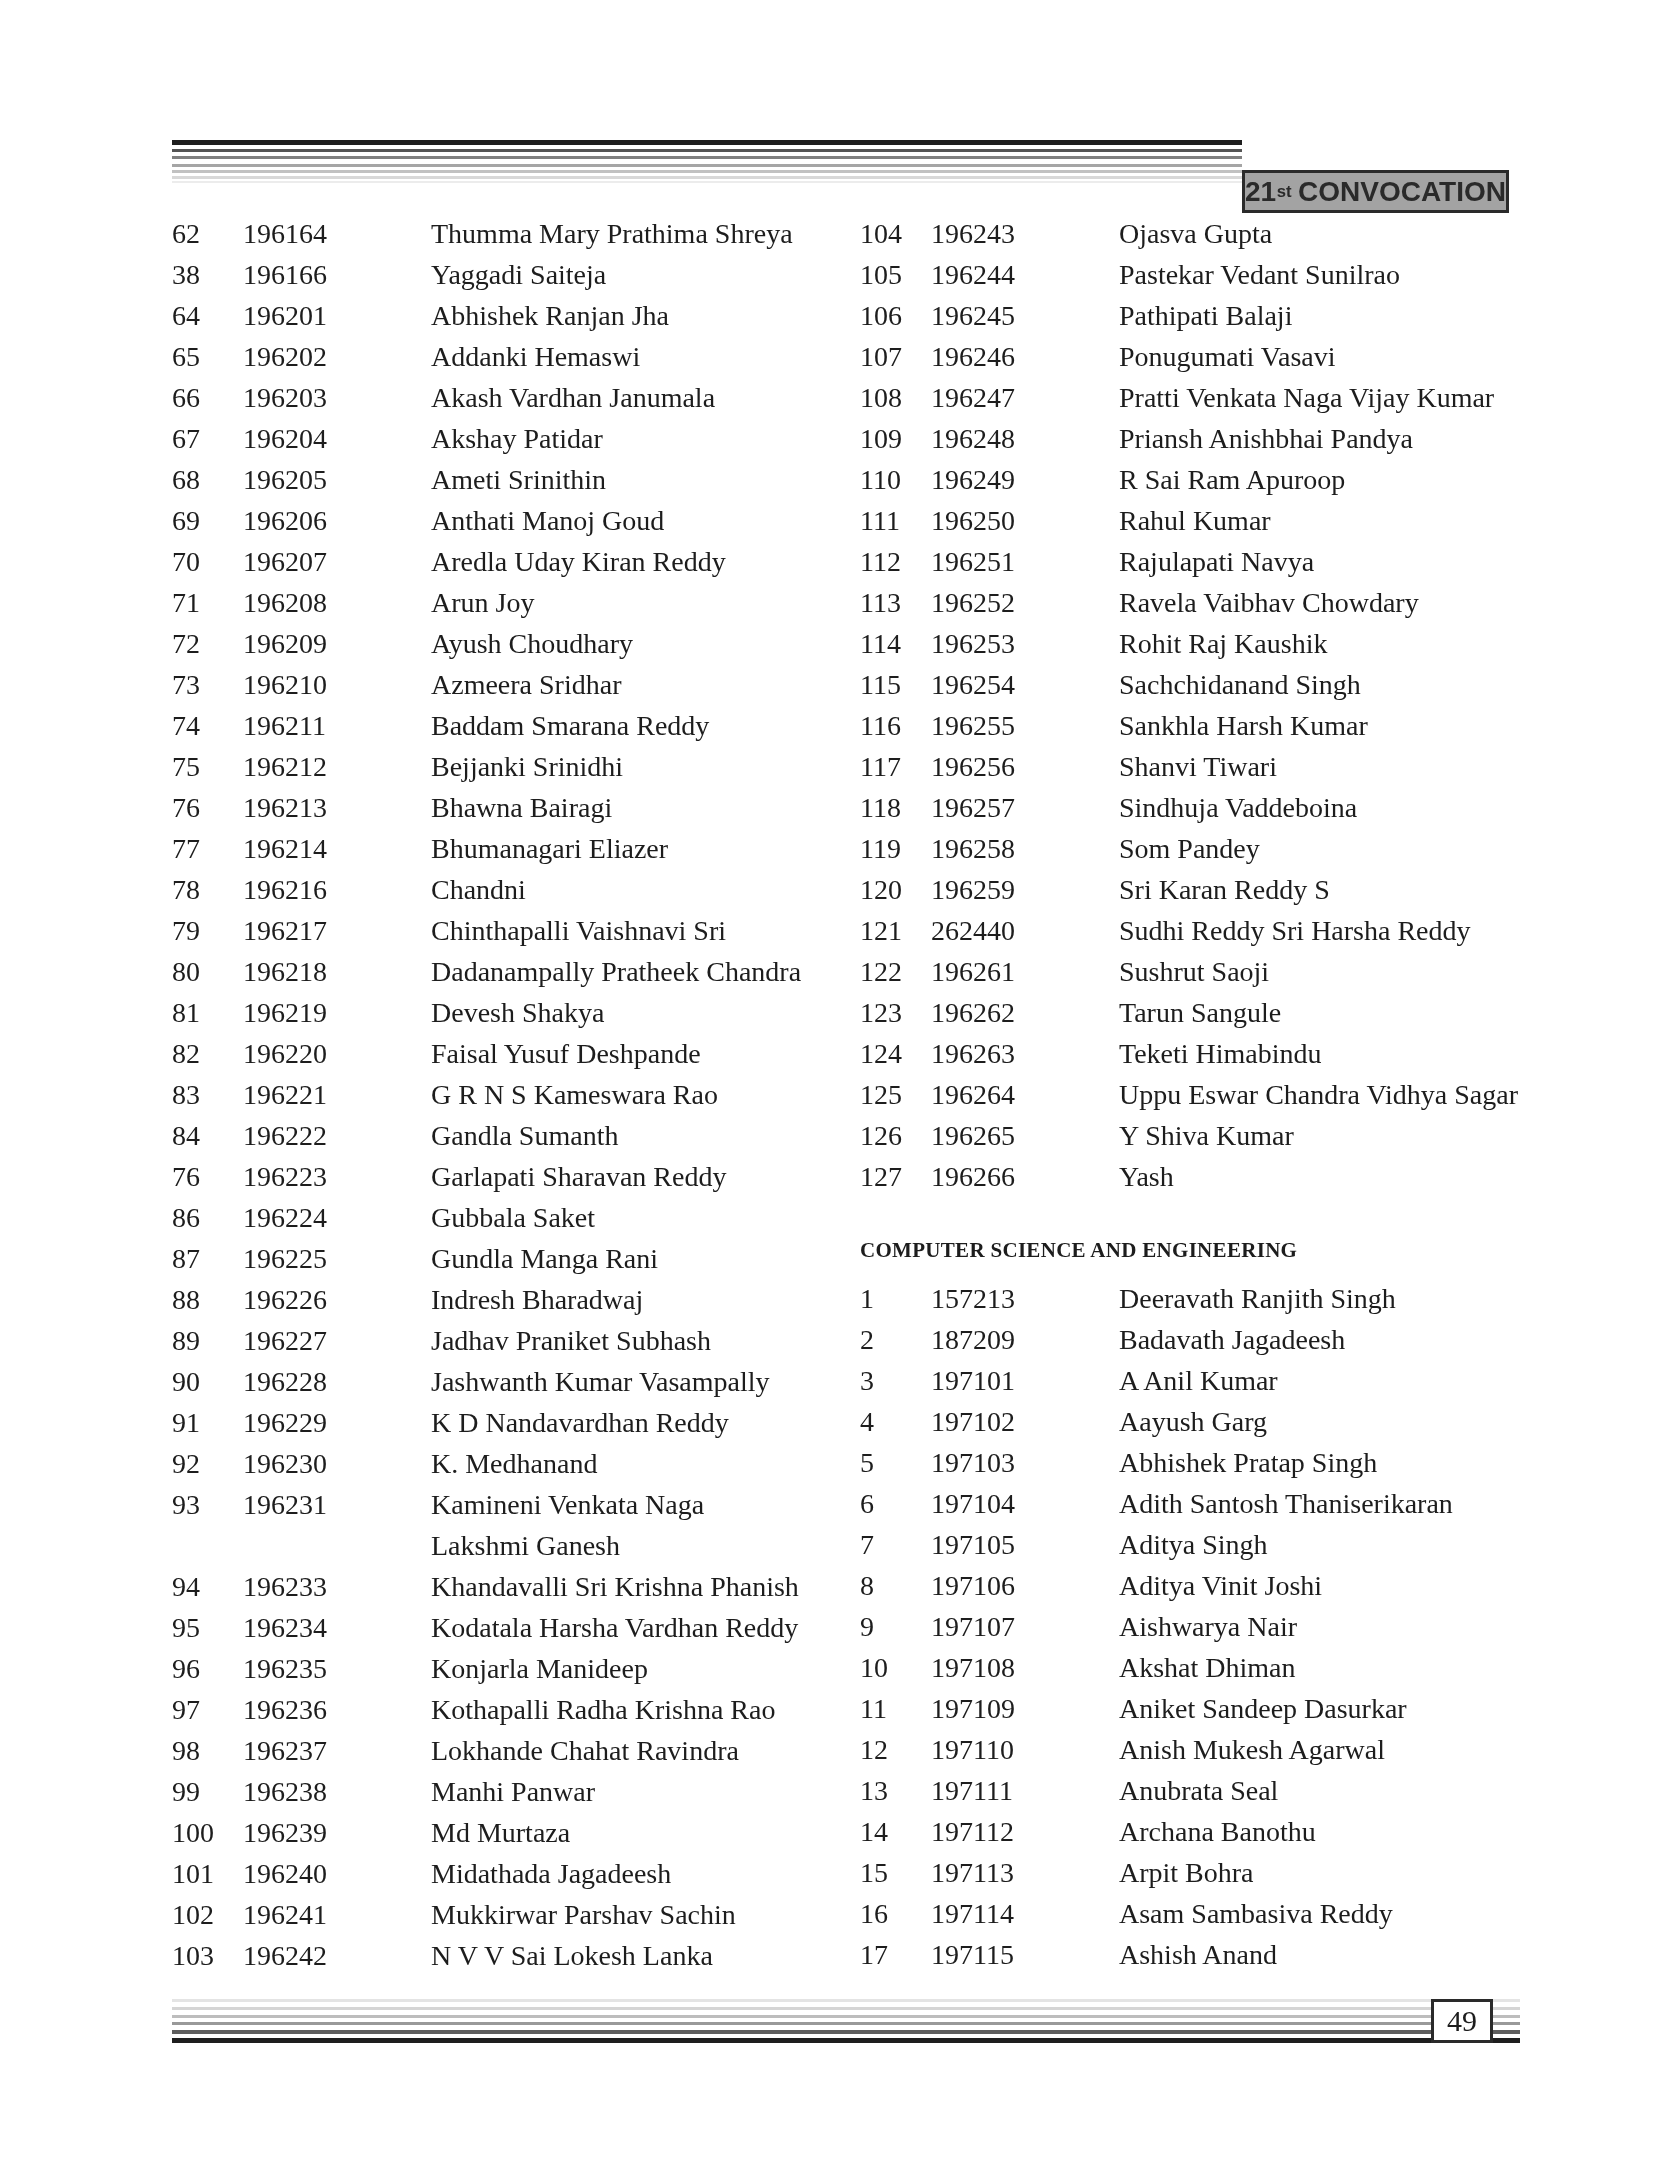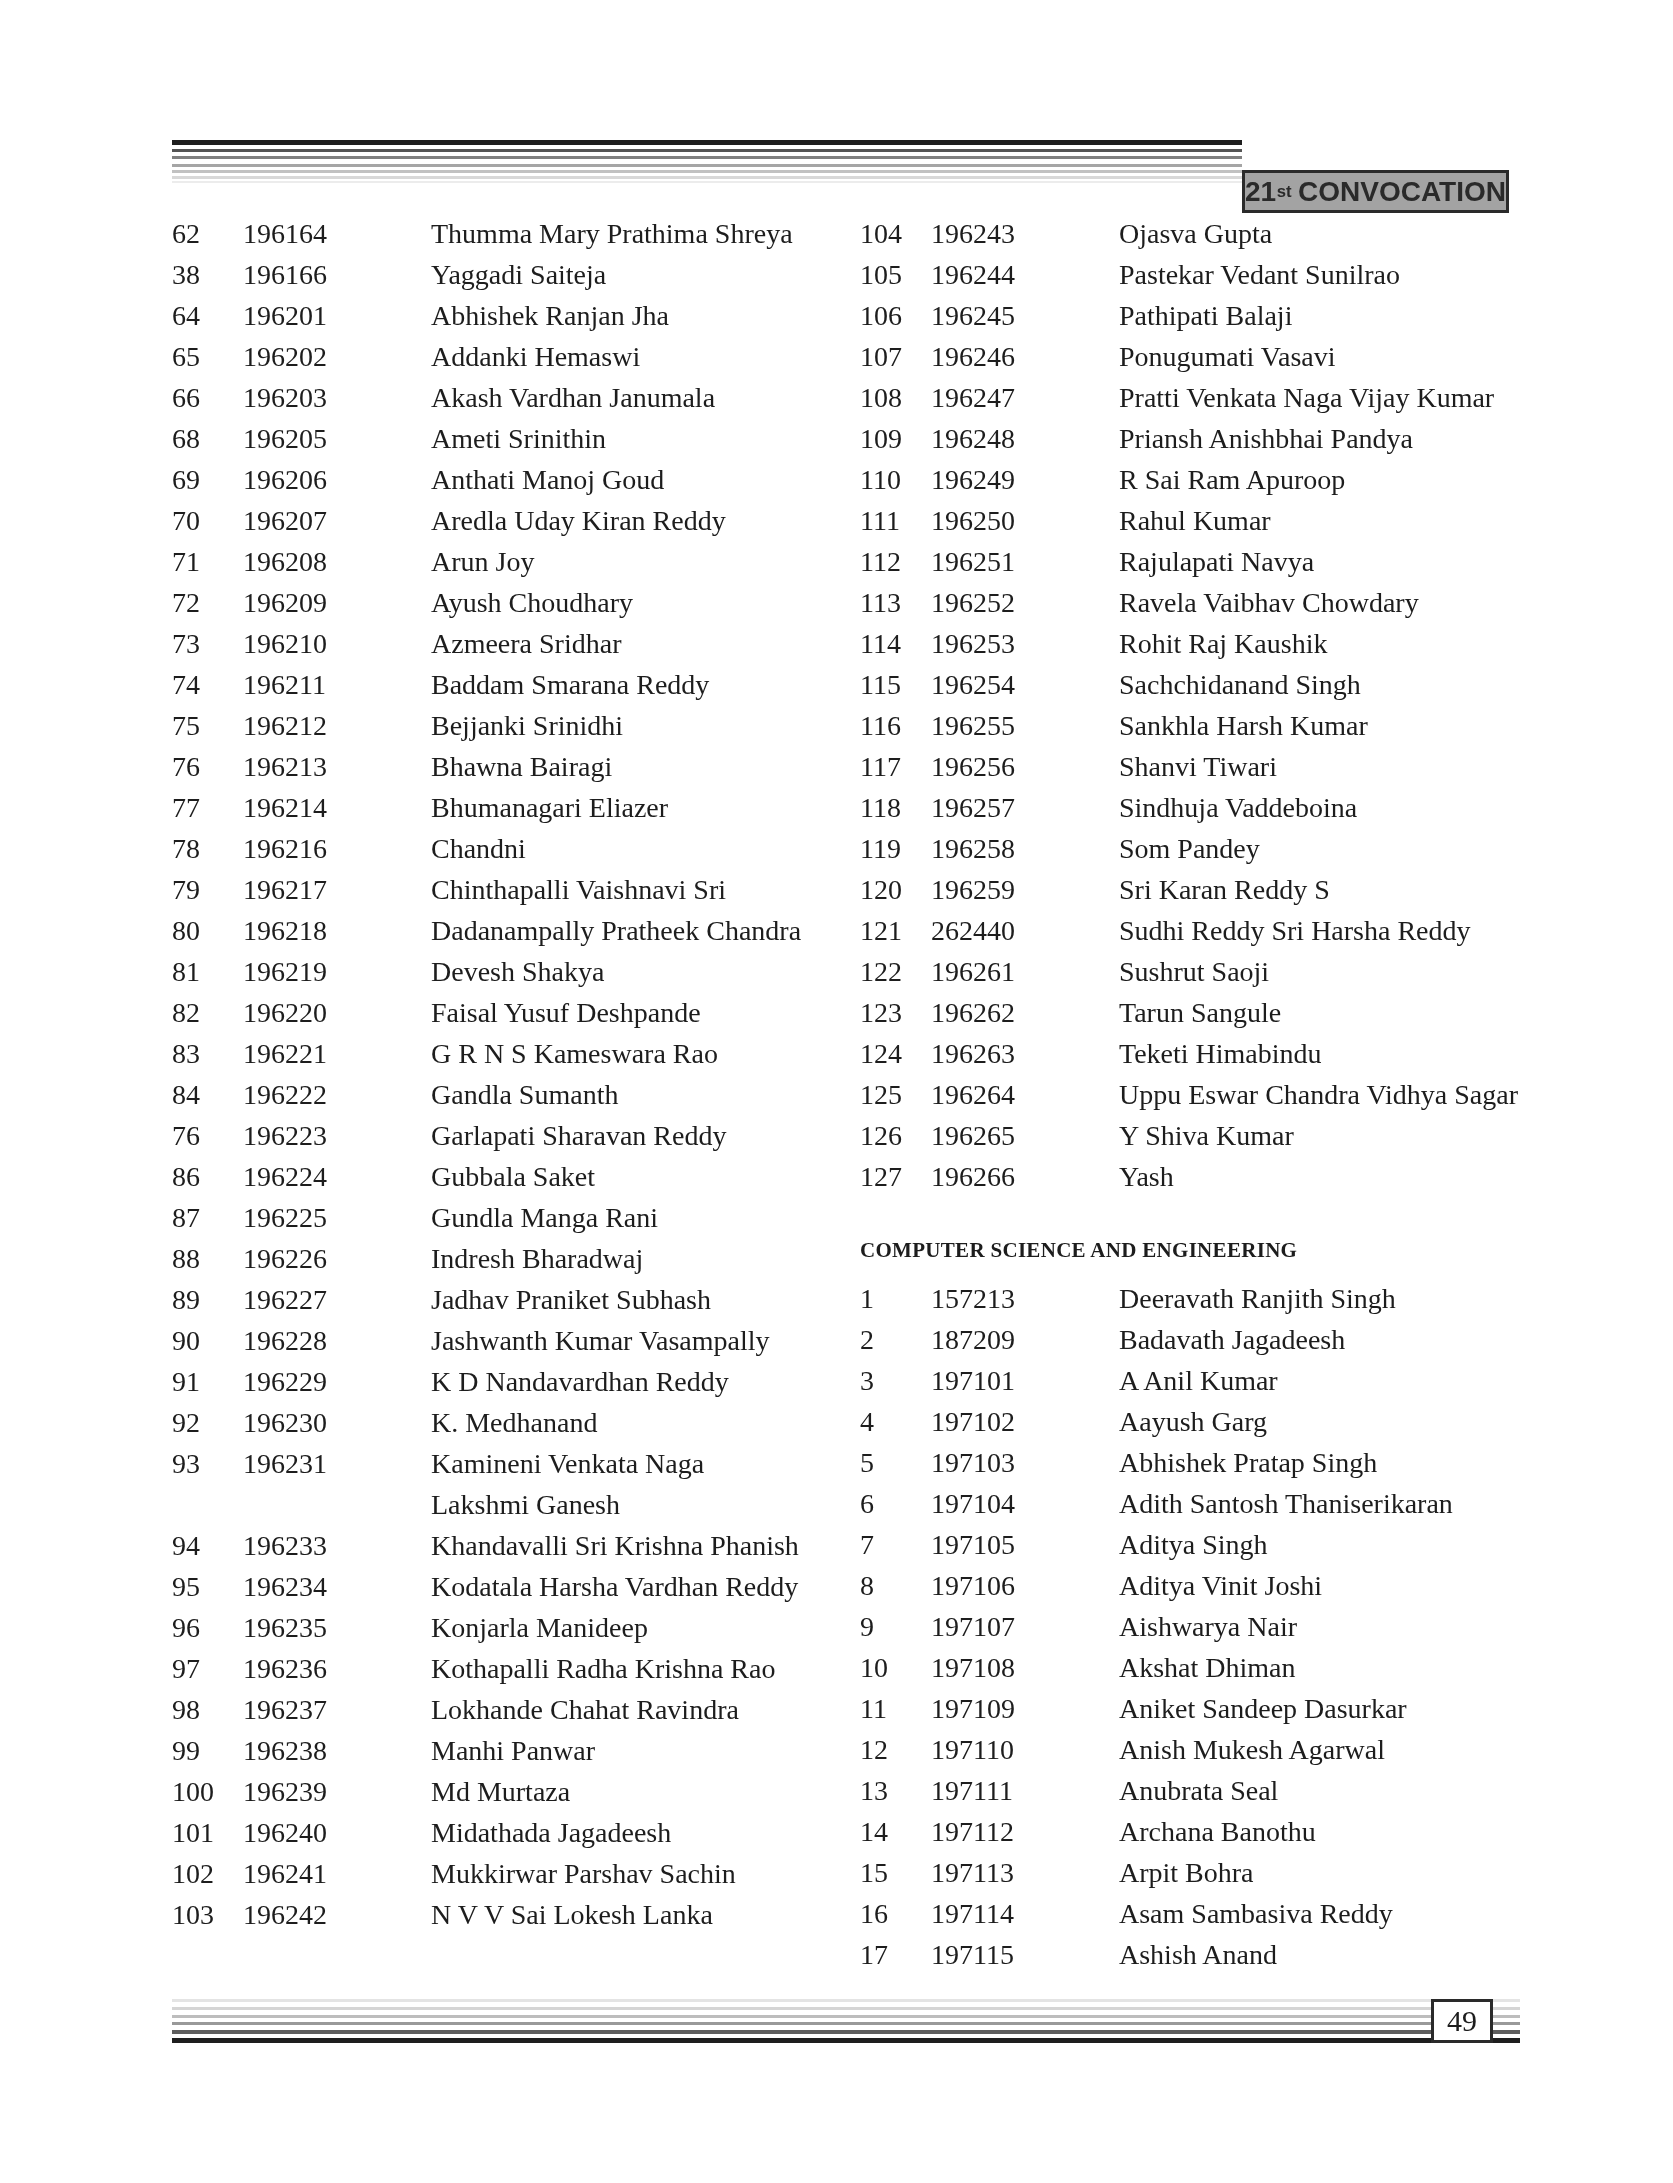--- a/index.html
+++ b/index.html
@@ -112,20 +112,25 @@
           <span class="cell-n">65</span>
           <span class="cell-id">196202</span>
           <span class="cell-name">Addanki Hemaswi</span>
         </div>
         <div class="row">
           <span class="cell-n">66</span>
           <span class="cell-id">196203</span>
           <span class="cell-name">Akash Vardhan Janumala</span>
         </div>
         <div class="row">
+          <span class="cell-n">67</span>
+          <span class="cell-id">196204</span>
+          <span class="cell-name">Akshay Patidar</span>
+        </div>
+        <div class="row">
           <span class="cell-n">68</span>
           <span class="cell-id">196205</span>
           <span class="cell-name">Ameti Srinithin</span>
         </div>
         <div class="row">
           <span class="cell-n">69</span>
           <span class="cell-id">196206</span>
           <span class="cell-name">Anthati Manoj Goud</span>
         </div>
         <div class="row">

